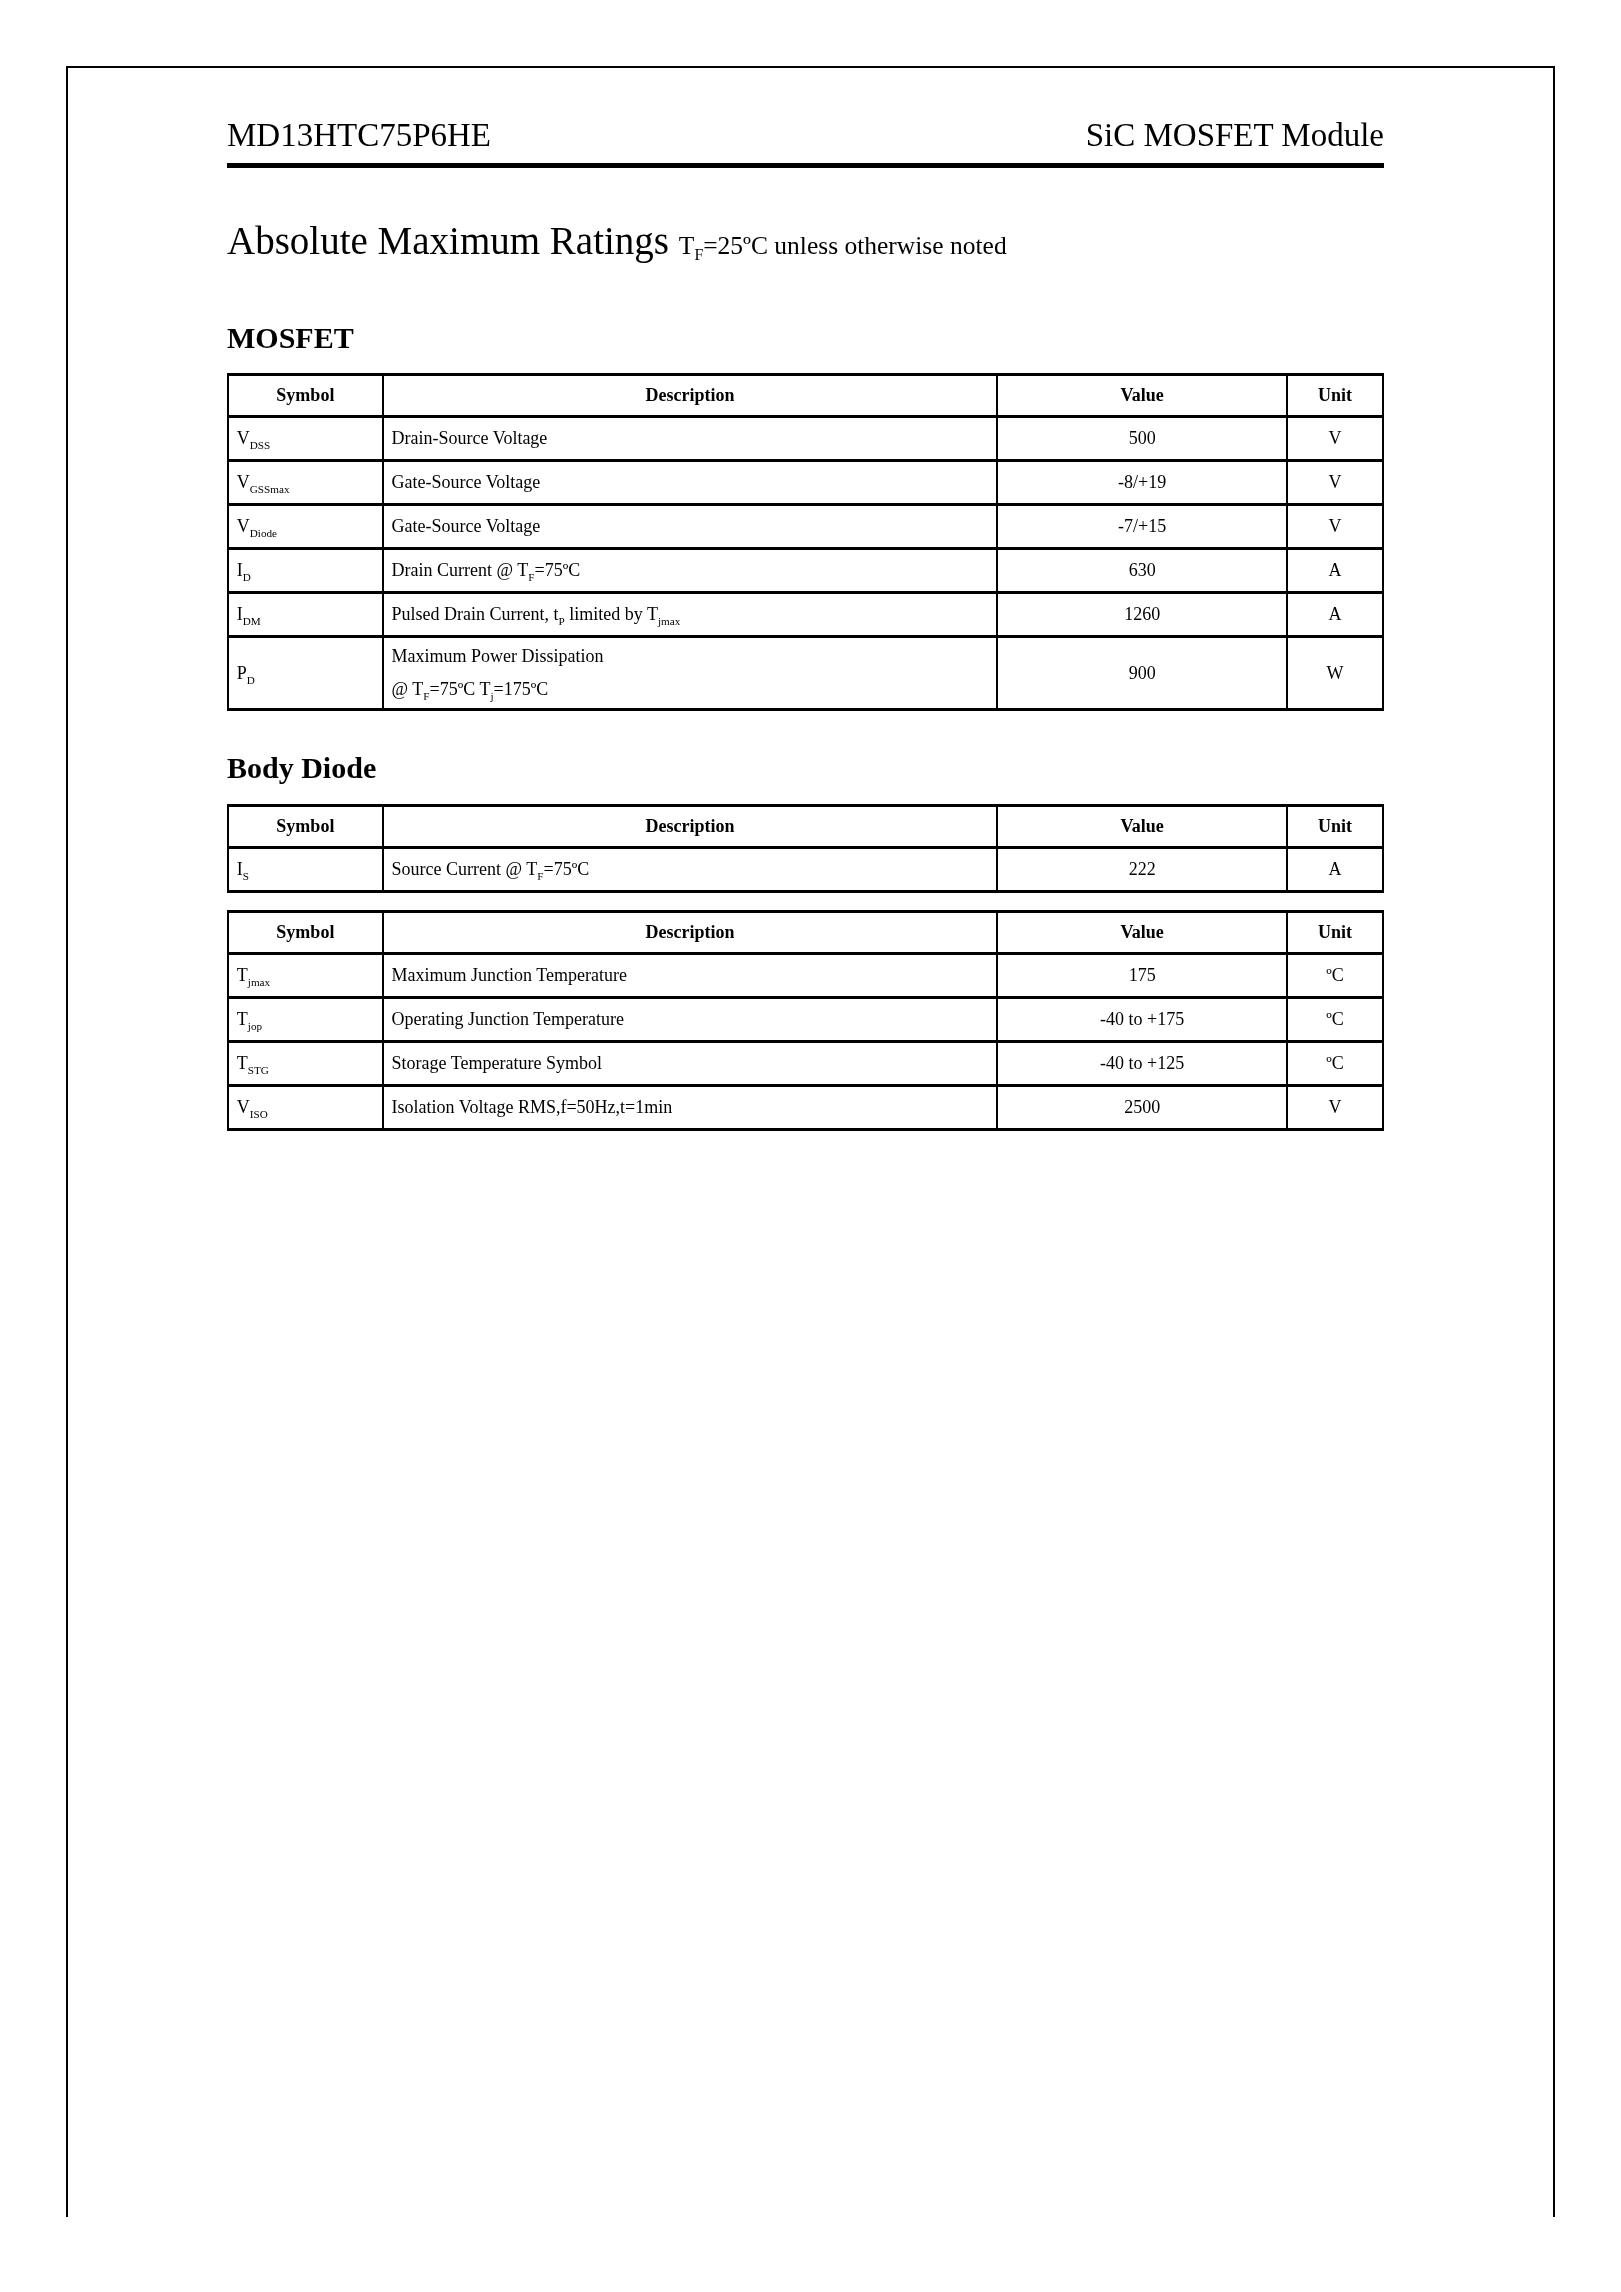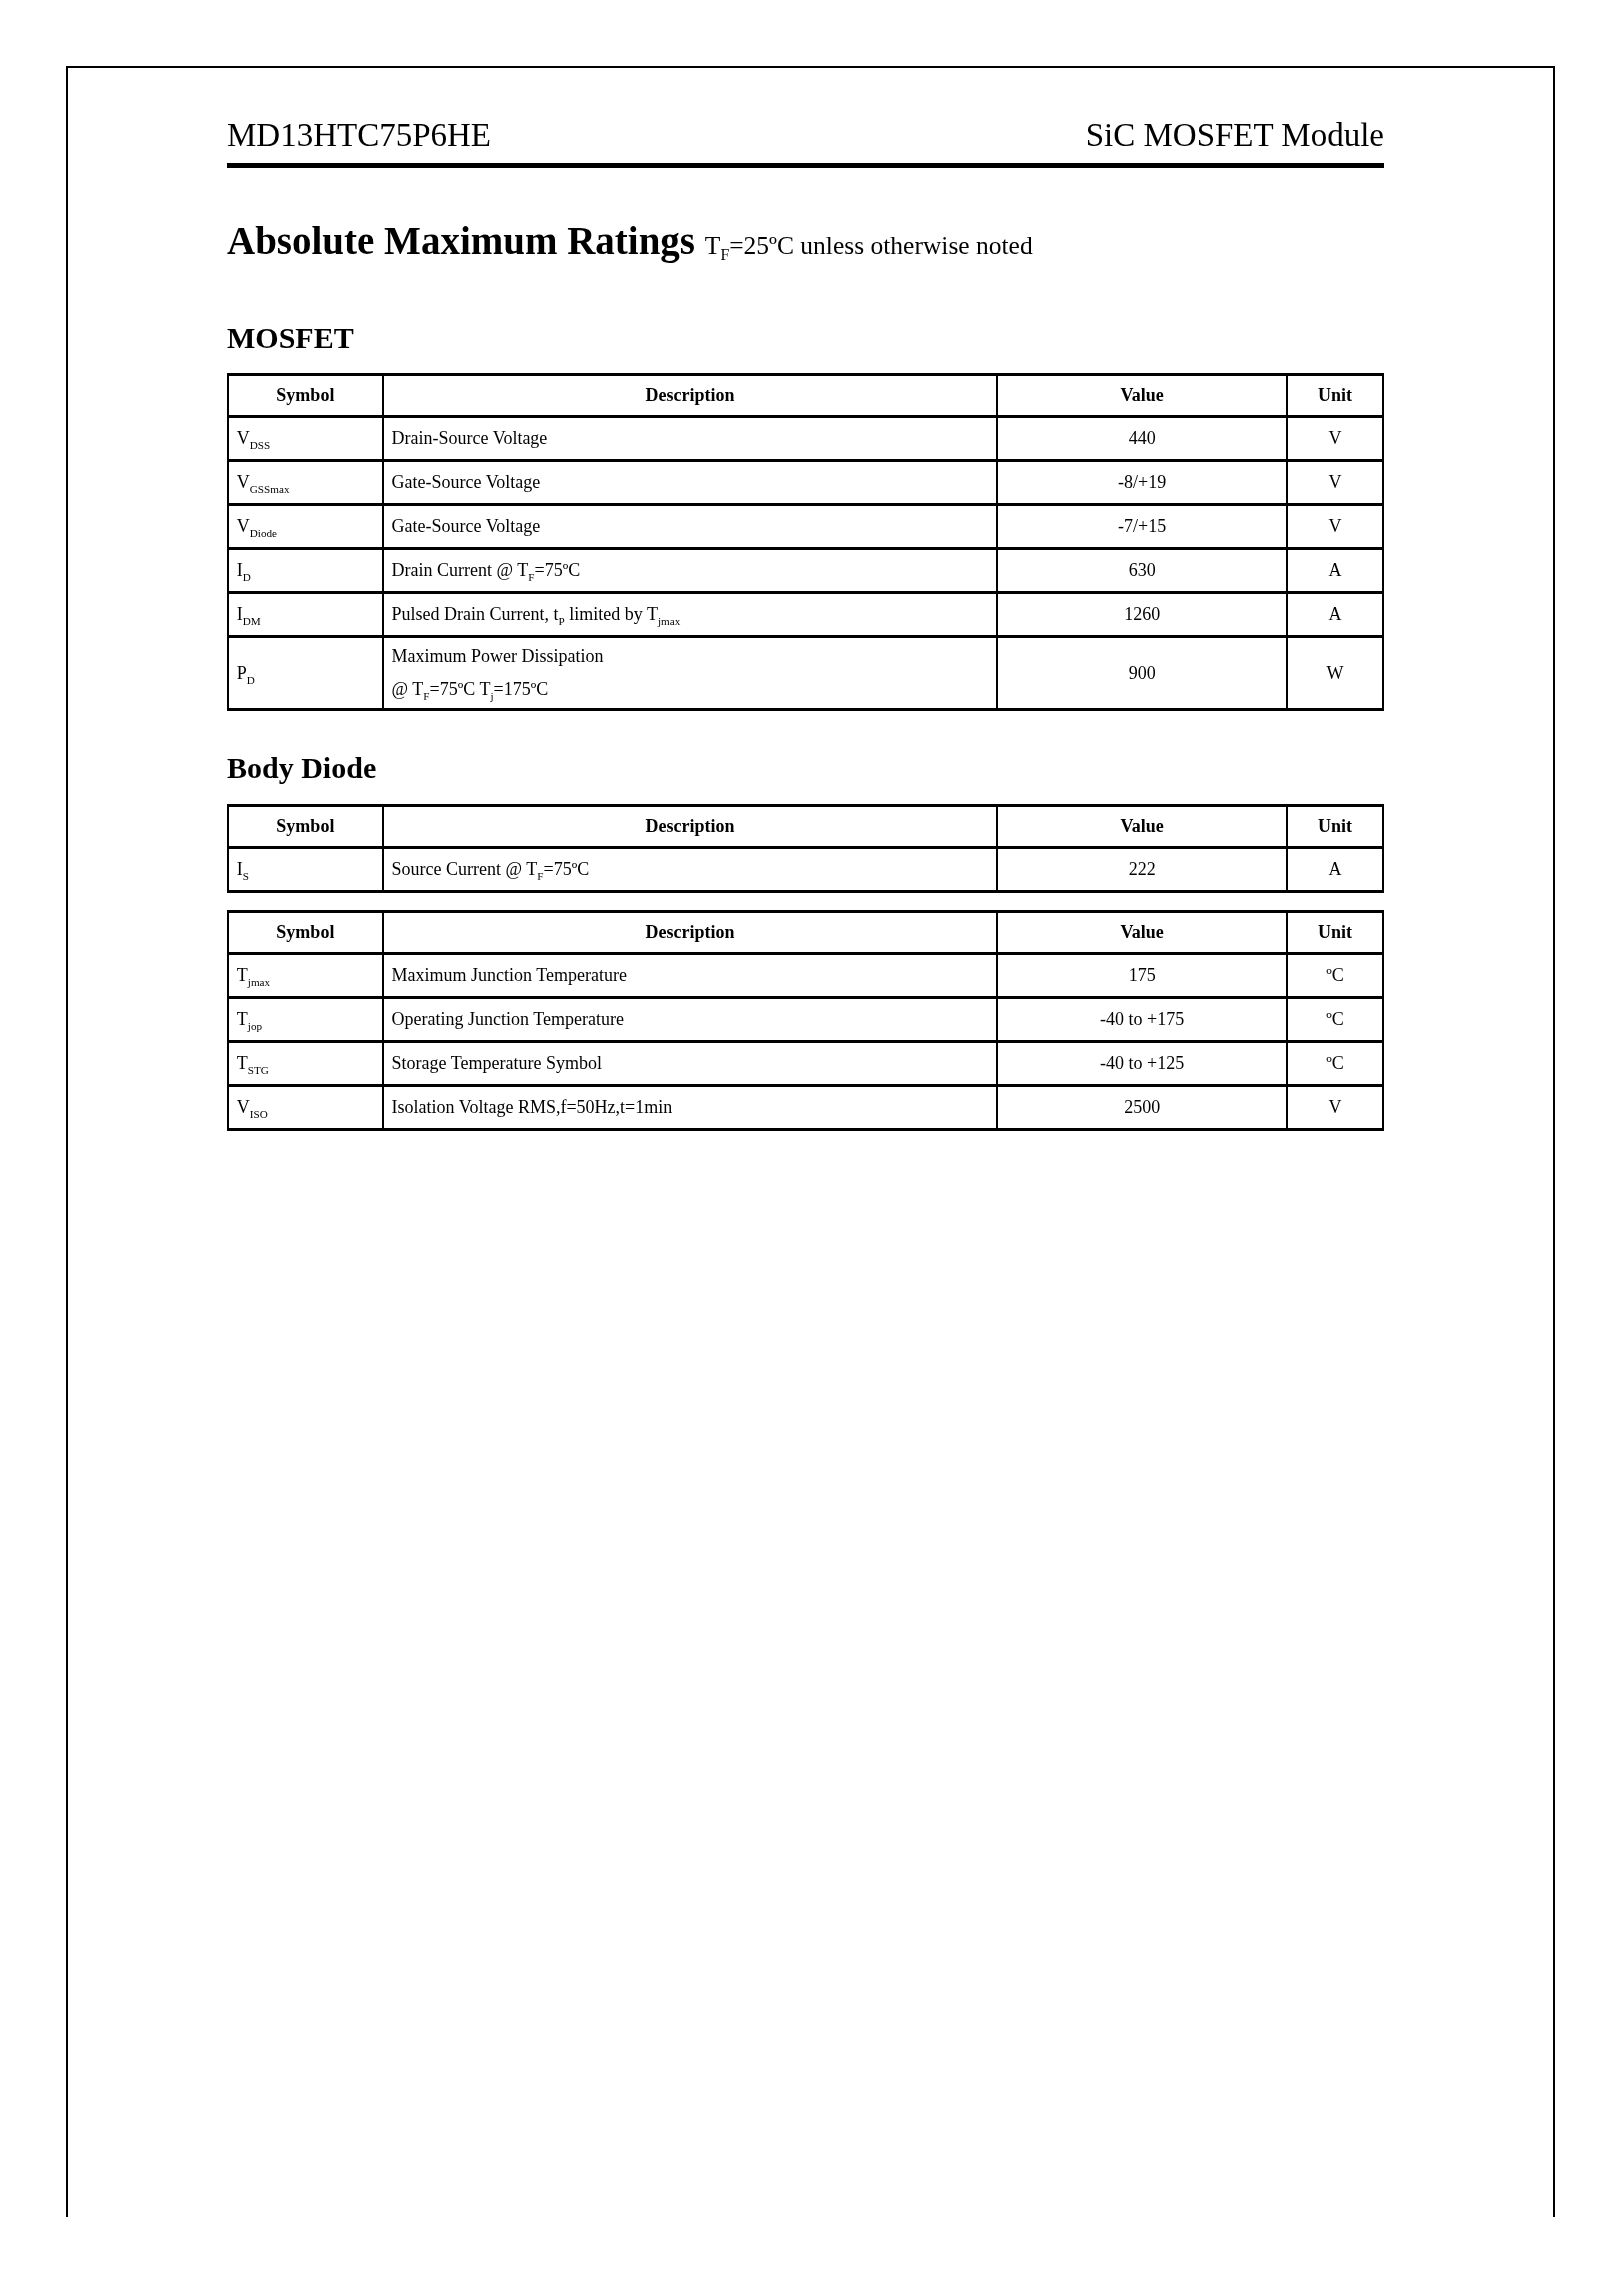--- a/index.html
+++ b/index.html
@@ -11,21 +11,21 @@
     position:absolute;left:66px;top:66px;width:1489px;height:2160px;
     border:2.9px solid #000;box-sizing:border-box;
   }
   .content{position:absolute;left:227px;top:0;width:1157px;}
   .doc-header{
     display:flex;justify-content:space-between;align-items:baseline;
     padding-top:116px;font-size:33px;line-height:39px;
   }
   .header-rule{height:4.9px;background:#000;margin-top:7.8px;}
   .title-block{margin-top:48px;line-height:49px;}
-  .title-main{font-size:39px;font-weight:bold;}
+  .title-main{font-size:39px;font-weight:normal;}
   .title-cond{font-size:25.5px;margin-left:9.8px;}
   .section-heading{font-size:30px;font-weight:bold;margin-top:45px;line-height:39px;}
   .section-heading.tight{margin-top:37px;}
   table.ratings{
     border-collapse:collapse;width:100%;table-layout:fixed;
     margin-top:16.7px;font-size:18px;
   }
   table.ratings th, table.ratings td{
     border-left:2.9px solid #000;border-right:2.9px solid #000;
     border-top:3.9px solid #000;border-bottom:3.9px solid #000;
@@ -75,21 +75,21 @@
             <th>Symbol</th>
             <th>Description</th>
             <th>Value</th>
             <th>Unit</th>
           </tr>
         </thead>
         <tbody>
           <tr>
             <td class="c-sym">V<sub>DSS</sub></td>
             <td class="c-desc">Drain-Source Voltage</td>
-            <td class="c-val">440</td>
+            <td class="c-val">500</td>
             <td class="c-unit">V</td>
           </tr>
           <tr>
             <td class="c-sym">V<sub>GSSmax</sub></td>
             <td class="c-desc">Gate-Source Voltage</td>
             <td class="c-val">-8/+19</td>
             <td class="c-unit">V</td>
           </tr>
           <tr>
             <td class="c-sym">V<sub>Diode</sub></td>

